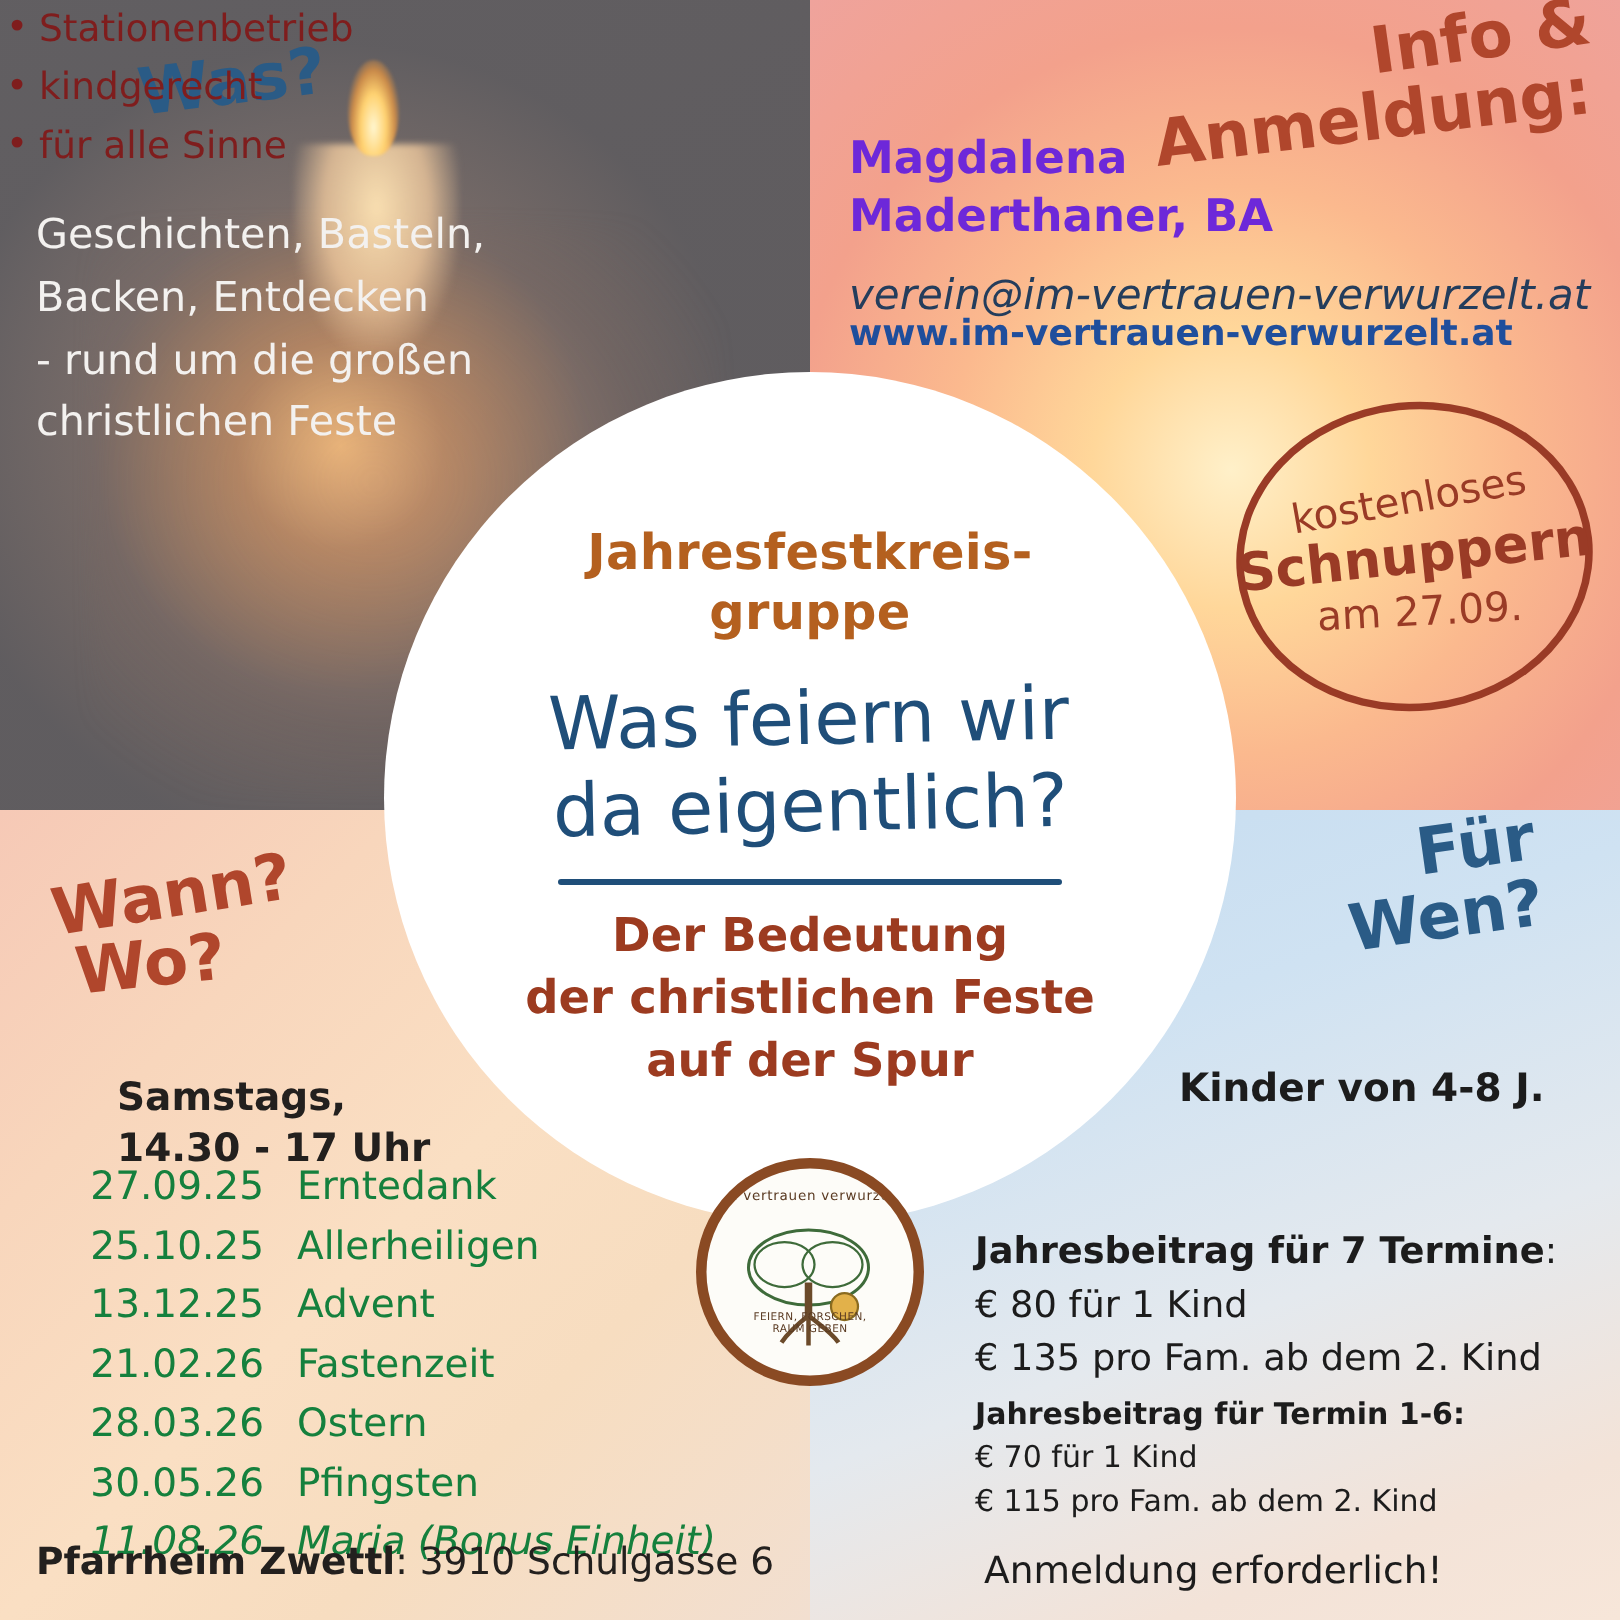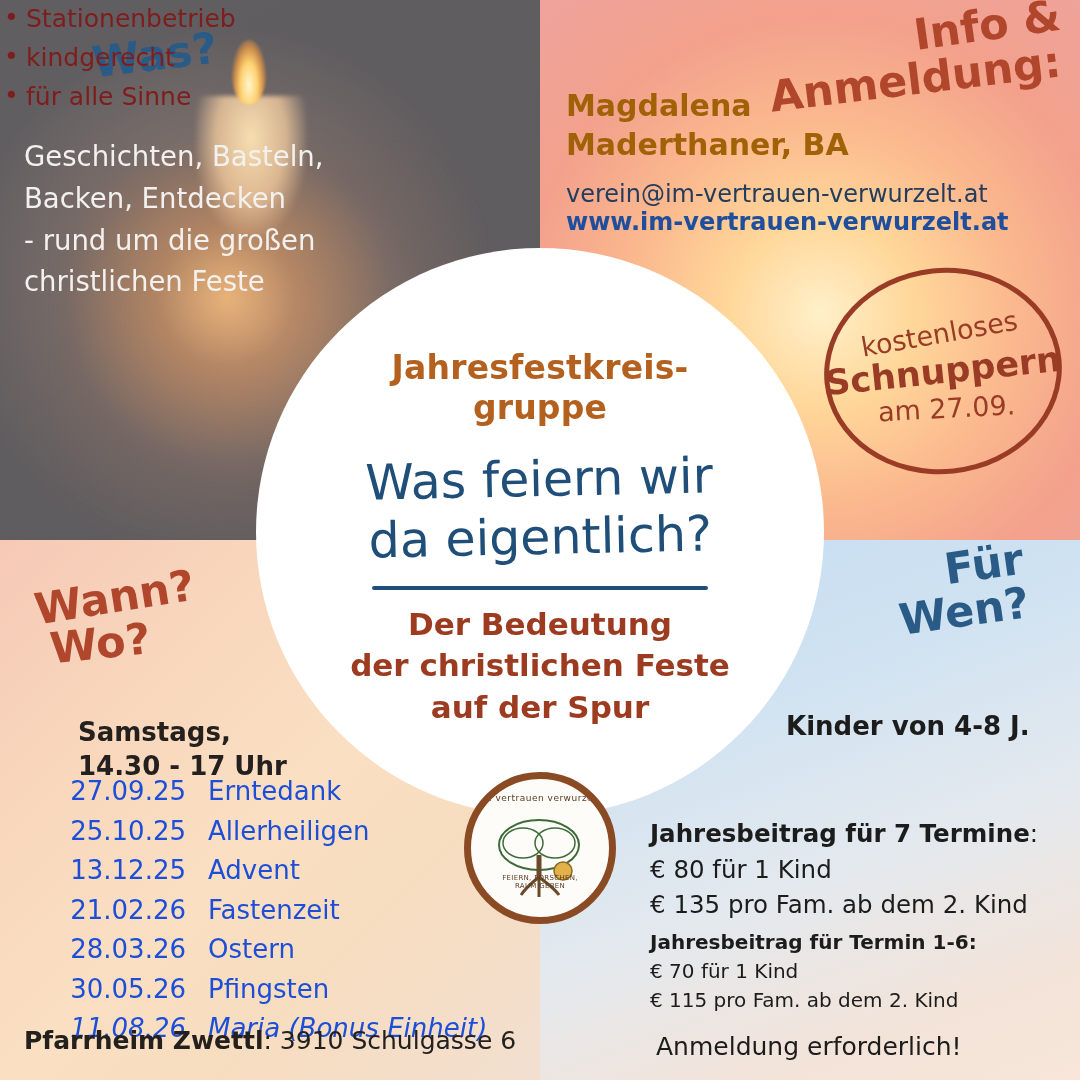--- a/index.html
+++ b/index.html
@@ -95,40 +95,40 @@
   
   #tl-title{left:92px;top:34px;}
   #tl-body{left:24px;top:136px;width:430px;color:#f3f1ef;font-size:27.5px;line-height:1.52;}
   #tl-list{left:24px;top:360px;width:420px;color:#7f1d1d;font-size:25px;line-height:1.55;list-style:none;padding:0;margin:0;}
   #tl-list li{position:relative;padding-left:26px;}
   #tl-list li:before{content:"•";position:absolute;left:4px;top:-1px;font-size:25px;}
 
   
   #tr-title{right:18px;top:14px;text-align:right;}
   #tr-title .l1{display:block;transform:rotate(-8deg);}
-  #tr-name{left:566px;top:86px;color:#a16207;font-size:30px;font-weight:bold;line-height:1.3;}
-  #tr-mail{left:566px;top:176px;color:#243d5c;font-size:24px;line-height:1.5;}
+  #tr-name{left:566px;top:86px;color:#6d28d9;font-size:30px;font-weight:bold;line-height:1.3;}
+  #tr-mail{left:566px;top:176px;color:#243d5c;font-size:28px;line-height:1.5;font-style:italic;}
   #tr-web{left:566px;top:208px;color:#1f4e9c;font-size:24px;font-weight:bold;}
   .stamp{
     position:absolute;left:824px;top:268px;width:228px;height:196px;
     border:5px solid #9a3b26;border-radius:50%;
     transform:rotate(-6deg);
     display:flex;flex-direction:column;align-items:center;justify-content:center;
     color:#9a3b26;text-align:center;
   }
   .stamp .s1{font-size:27px;transform:rotate(-4deg);}
   .stamp .s2{font-size:35px;font-weight:bold;margin-top:2px;}
   .stamp .s3{font-size:27px;margin-top:2px;transform:rotate(3deg);}
 
   
   #bl-title{left:34px;top:576px;}
   #bl-title .l1{display:block;transform:rotate(-9deg);}
   #bl-title .l2{display:block;transform:rotate(-6deg);margin-left:16px;}
   #bl-when{left:78px;top:700px;color:#23201e;font-size:26px;font-weight:bold;line-height:1.3;margin-top:16px;}
-  .dates{position:absolute;left:30px;top:772px;width:500px;color:#1d4ed8;font-size:26px;}
+  .dates{position:absolute;left:20px;top:772px;width:500px;color:#15803d;font-size:26px;}
   .dates .row{display:flex;gap:22px;line-height:1.52;padding-left:6px;}
   .dates .row .d{width:150px;text-align:right;}
   .dates .row.bonus{font-style:italic;}
   #bl-addr{left:24px;top:1026px;color:#23201e;font-size:25px;}
   #bl-addr b{font-weight:bold;}
 
   
   #br-title{right:56px;top:546px;text-align:right;}
   #br-title .l1{display:block;transform:rotate(-8deg);}
   #br-title .l2{display:block;transform:rotate(-8deg);margin-right:-6px;}

